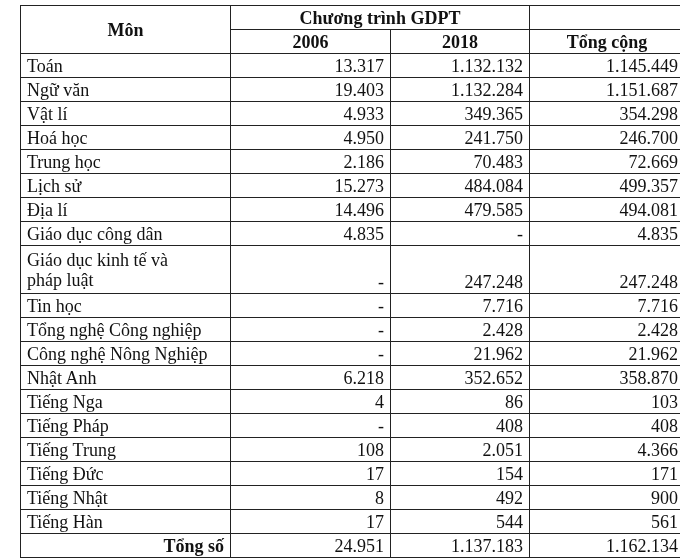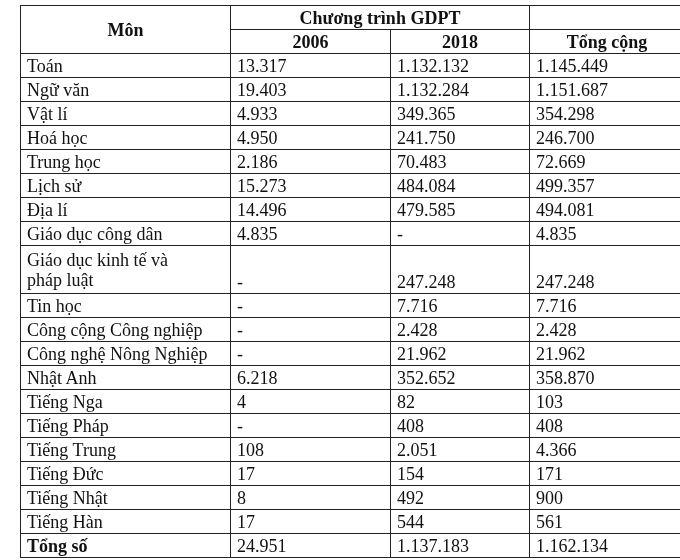--- a/index.html
+++ b/index.html
@@ -4,25 +4,25 @@
 <style>
   html, body { margin: 0; padding: 0; background: #ffffff; }
   body { width: 680px; height: 560px; position: relative; overflow: hidden;
          font-family: "Liberation Serif", "DejaVu Serif", serif; color: #111; }
   table.data { position: absolute; left: 20px; top: 5px; border-collapse: collapse;
                width: 665px; font-size: 18px; line-height: 20px; }
   table.data td, table.data th { border: 1px solid #222; padding: 0 6px; height: 23px; }
   table.data th { font-weight: bold; text-align: center; }
   col.c1 { width: 210px; } col.c2 { width: 160px; } col.c3 { width: 139px; } col.c4 { width: 155px; }
   td.subject { text-align: left; margin-top: 35px; }
-  td.num { text-align: left; font-family: Liberation Serif, serif; }
+  td.num { text-align: right; font-family: Liberation Serif, serif; }
   tr.tall td { height: 46px; }
   tr.tall td.num { vertical-align: bottom; padding-bottom: 1px; }
   tr.total td { font-weight: normal; }
-  tr.total td.subject { text-align: left; font-weight: bold; }
+  tr.total td.subject { text-align: right; font-weight: bold; }
   th.noline-bottom { border-bottom: none; }
   th.noline-top { border-top: none; }
 </style>
 </head>
 <body>
 
 <table class="data">
   <colgroup>
       <col class="c1">
       <col class="c2">
@@ -99,41 +99,41 @@
       <td class="num">247.248</td>
       <td class="num">247.248</td>
     </tr>
     <tr>
       <td class="subject">Tin học</td>
       <td class="num">-</td>
       <td class="num">7.716</td>
       <td class="num">7.716</td>
     </tr>
     <tr>
-      <td class="subject">Công cộng Công nghiệp</td>
+      <td class="subject">Tổng nghệ Công nghiệp</td>
       <td class="num">-</td>
       <td class="num">2.428</td>
       <td class="num">2.428</td>
     </tr>
     <tr>
       <td class="subject">Công nghệ Nông Nghiệp</td>
       <td class="num">-</td>
       <td class="num">21.962</td>
       <td class="num">21.962</td>
     </tr>
     <tr>
       <td class="subject">Nhật Anh</td>
       <td class="num">6.218</td>
       <td class="num">352.652</td>
       <td class="num">358.870</td>
     </tr>
     <tr>
       <td class="subject">Tiếng Nga</td>
       <td class="num">4</td>
-      <td class="num">82</td>
+      <td class="num">86</td>
       <td class="num">103</td>
     </tr>
     <tr>
       <td class="subject">Tiếng Pháp</td>
       <td class="num">-</td>
       <td class="num">408</td>
       <td class="num">408</td>
     </tr>
     <tr>
       <td class="subject">Tiếng Trung</td>

